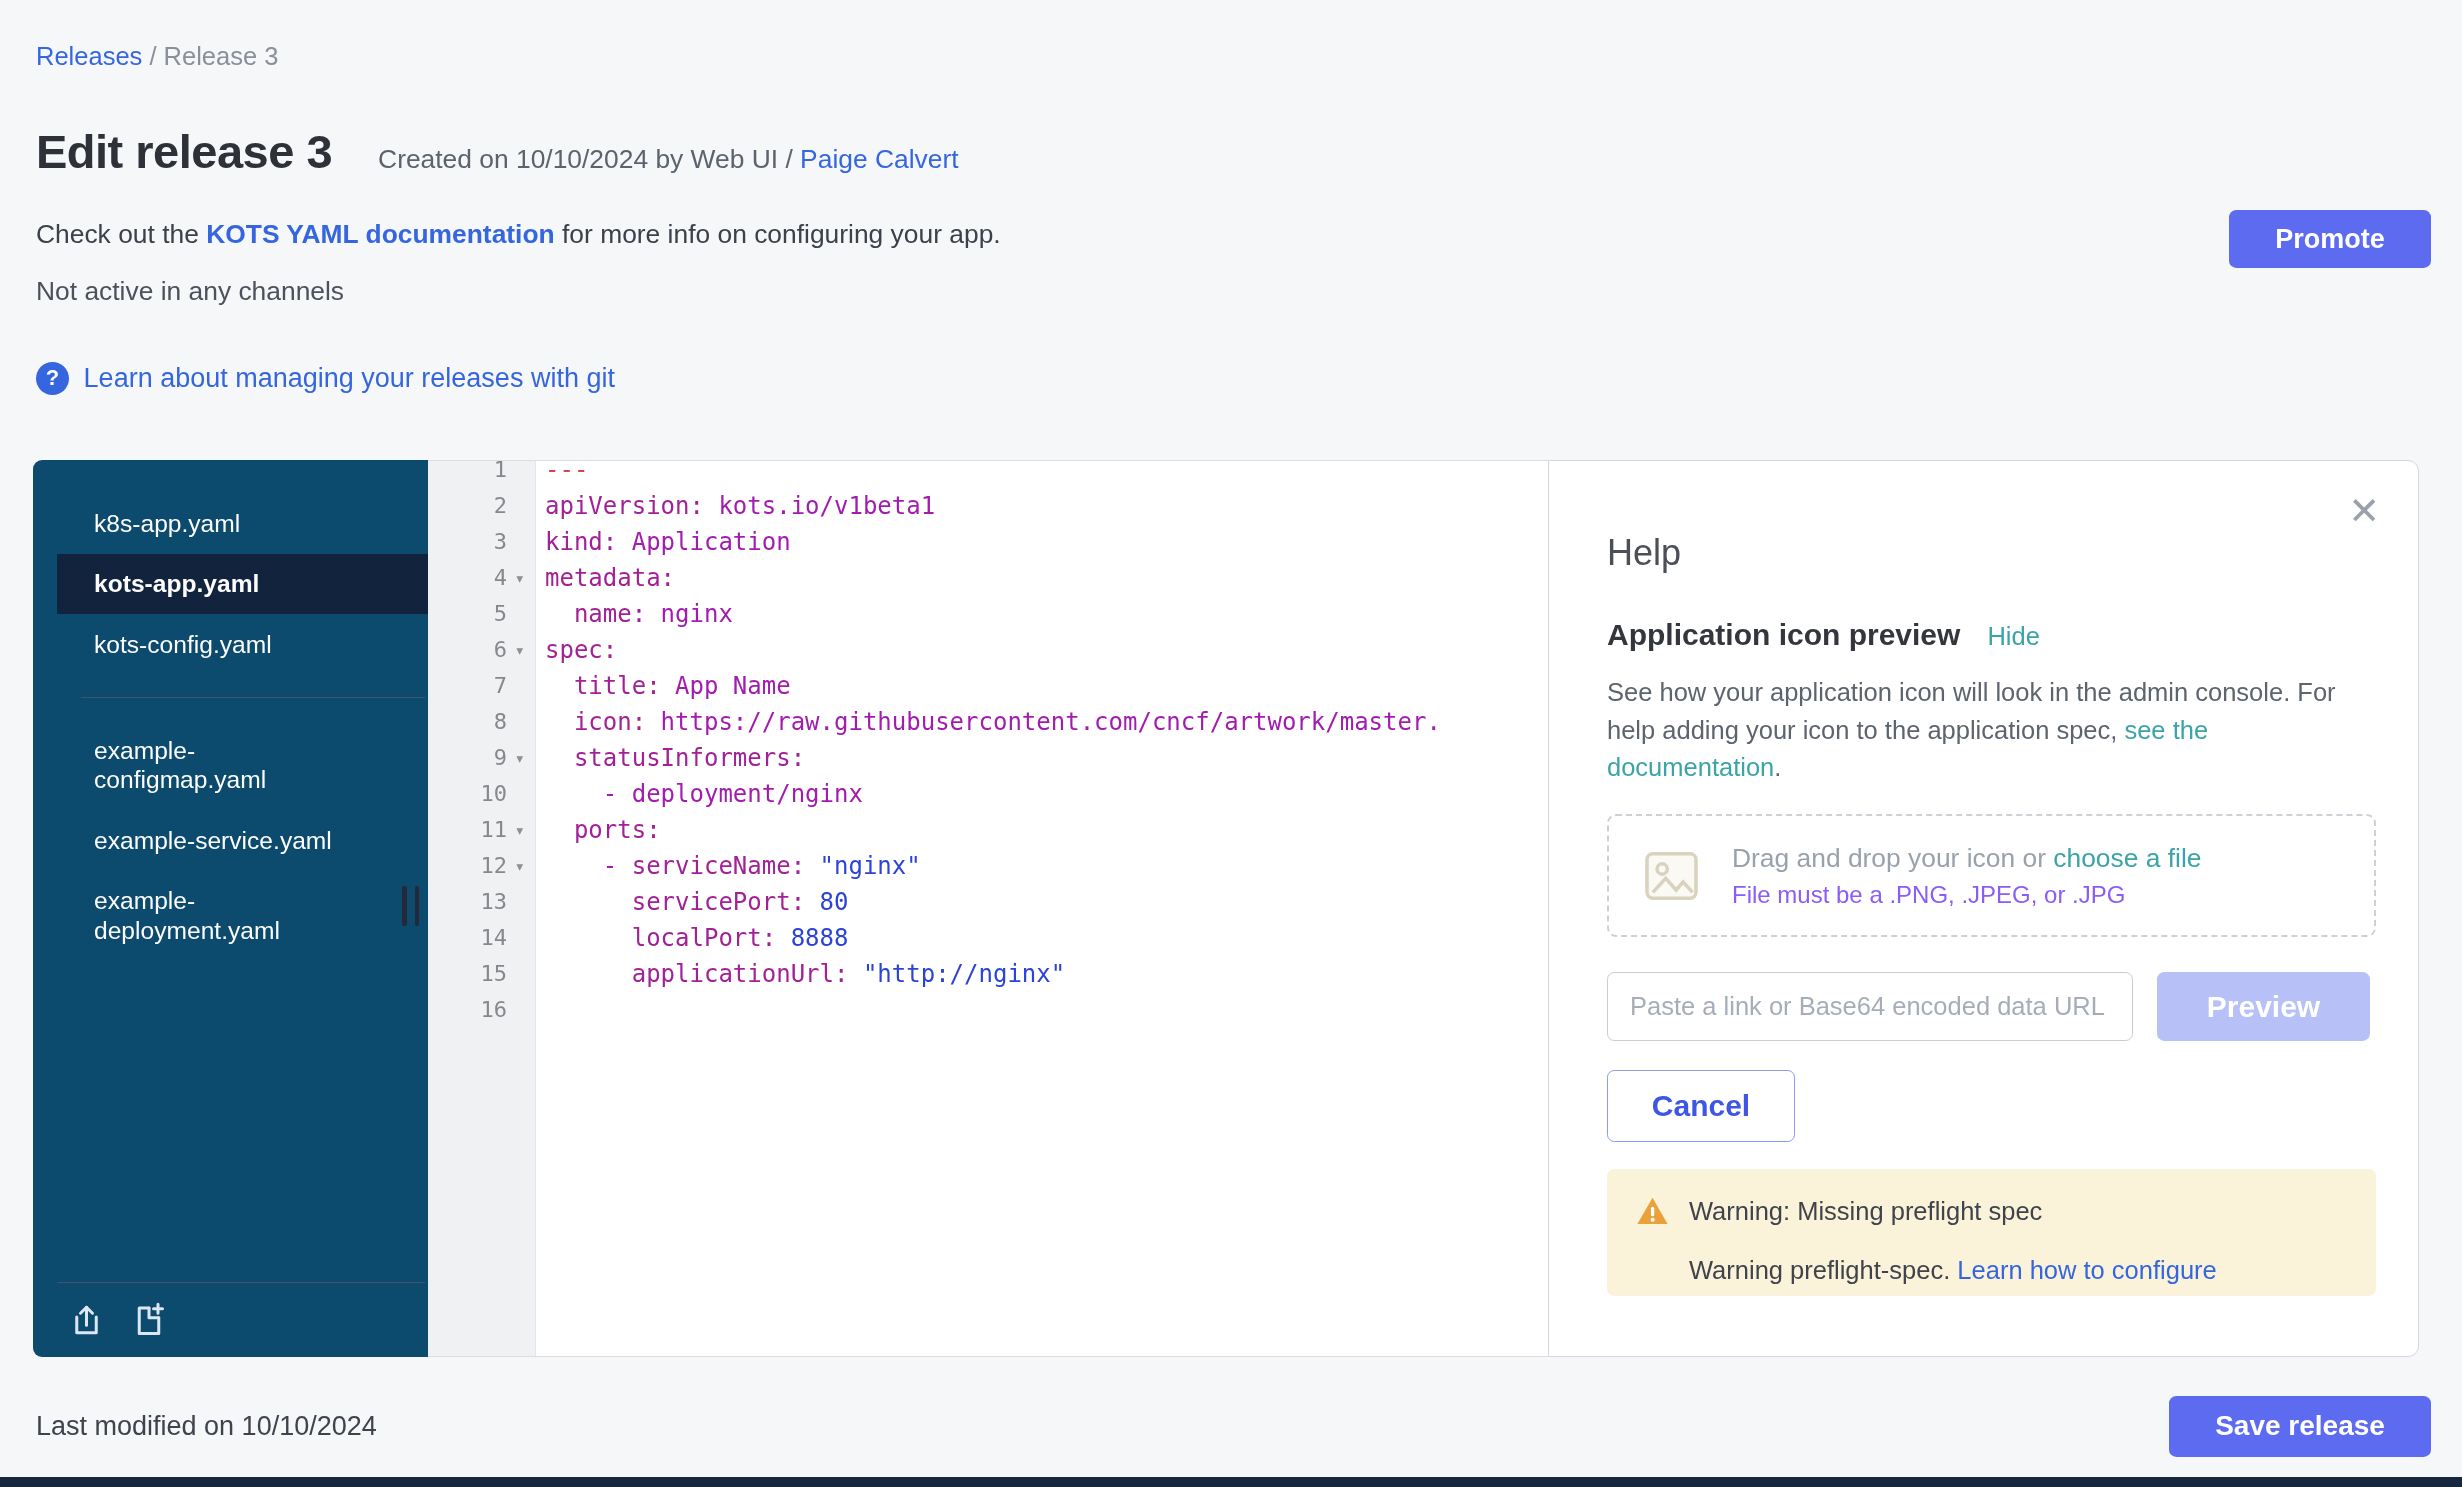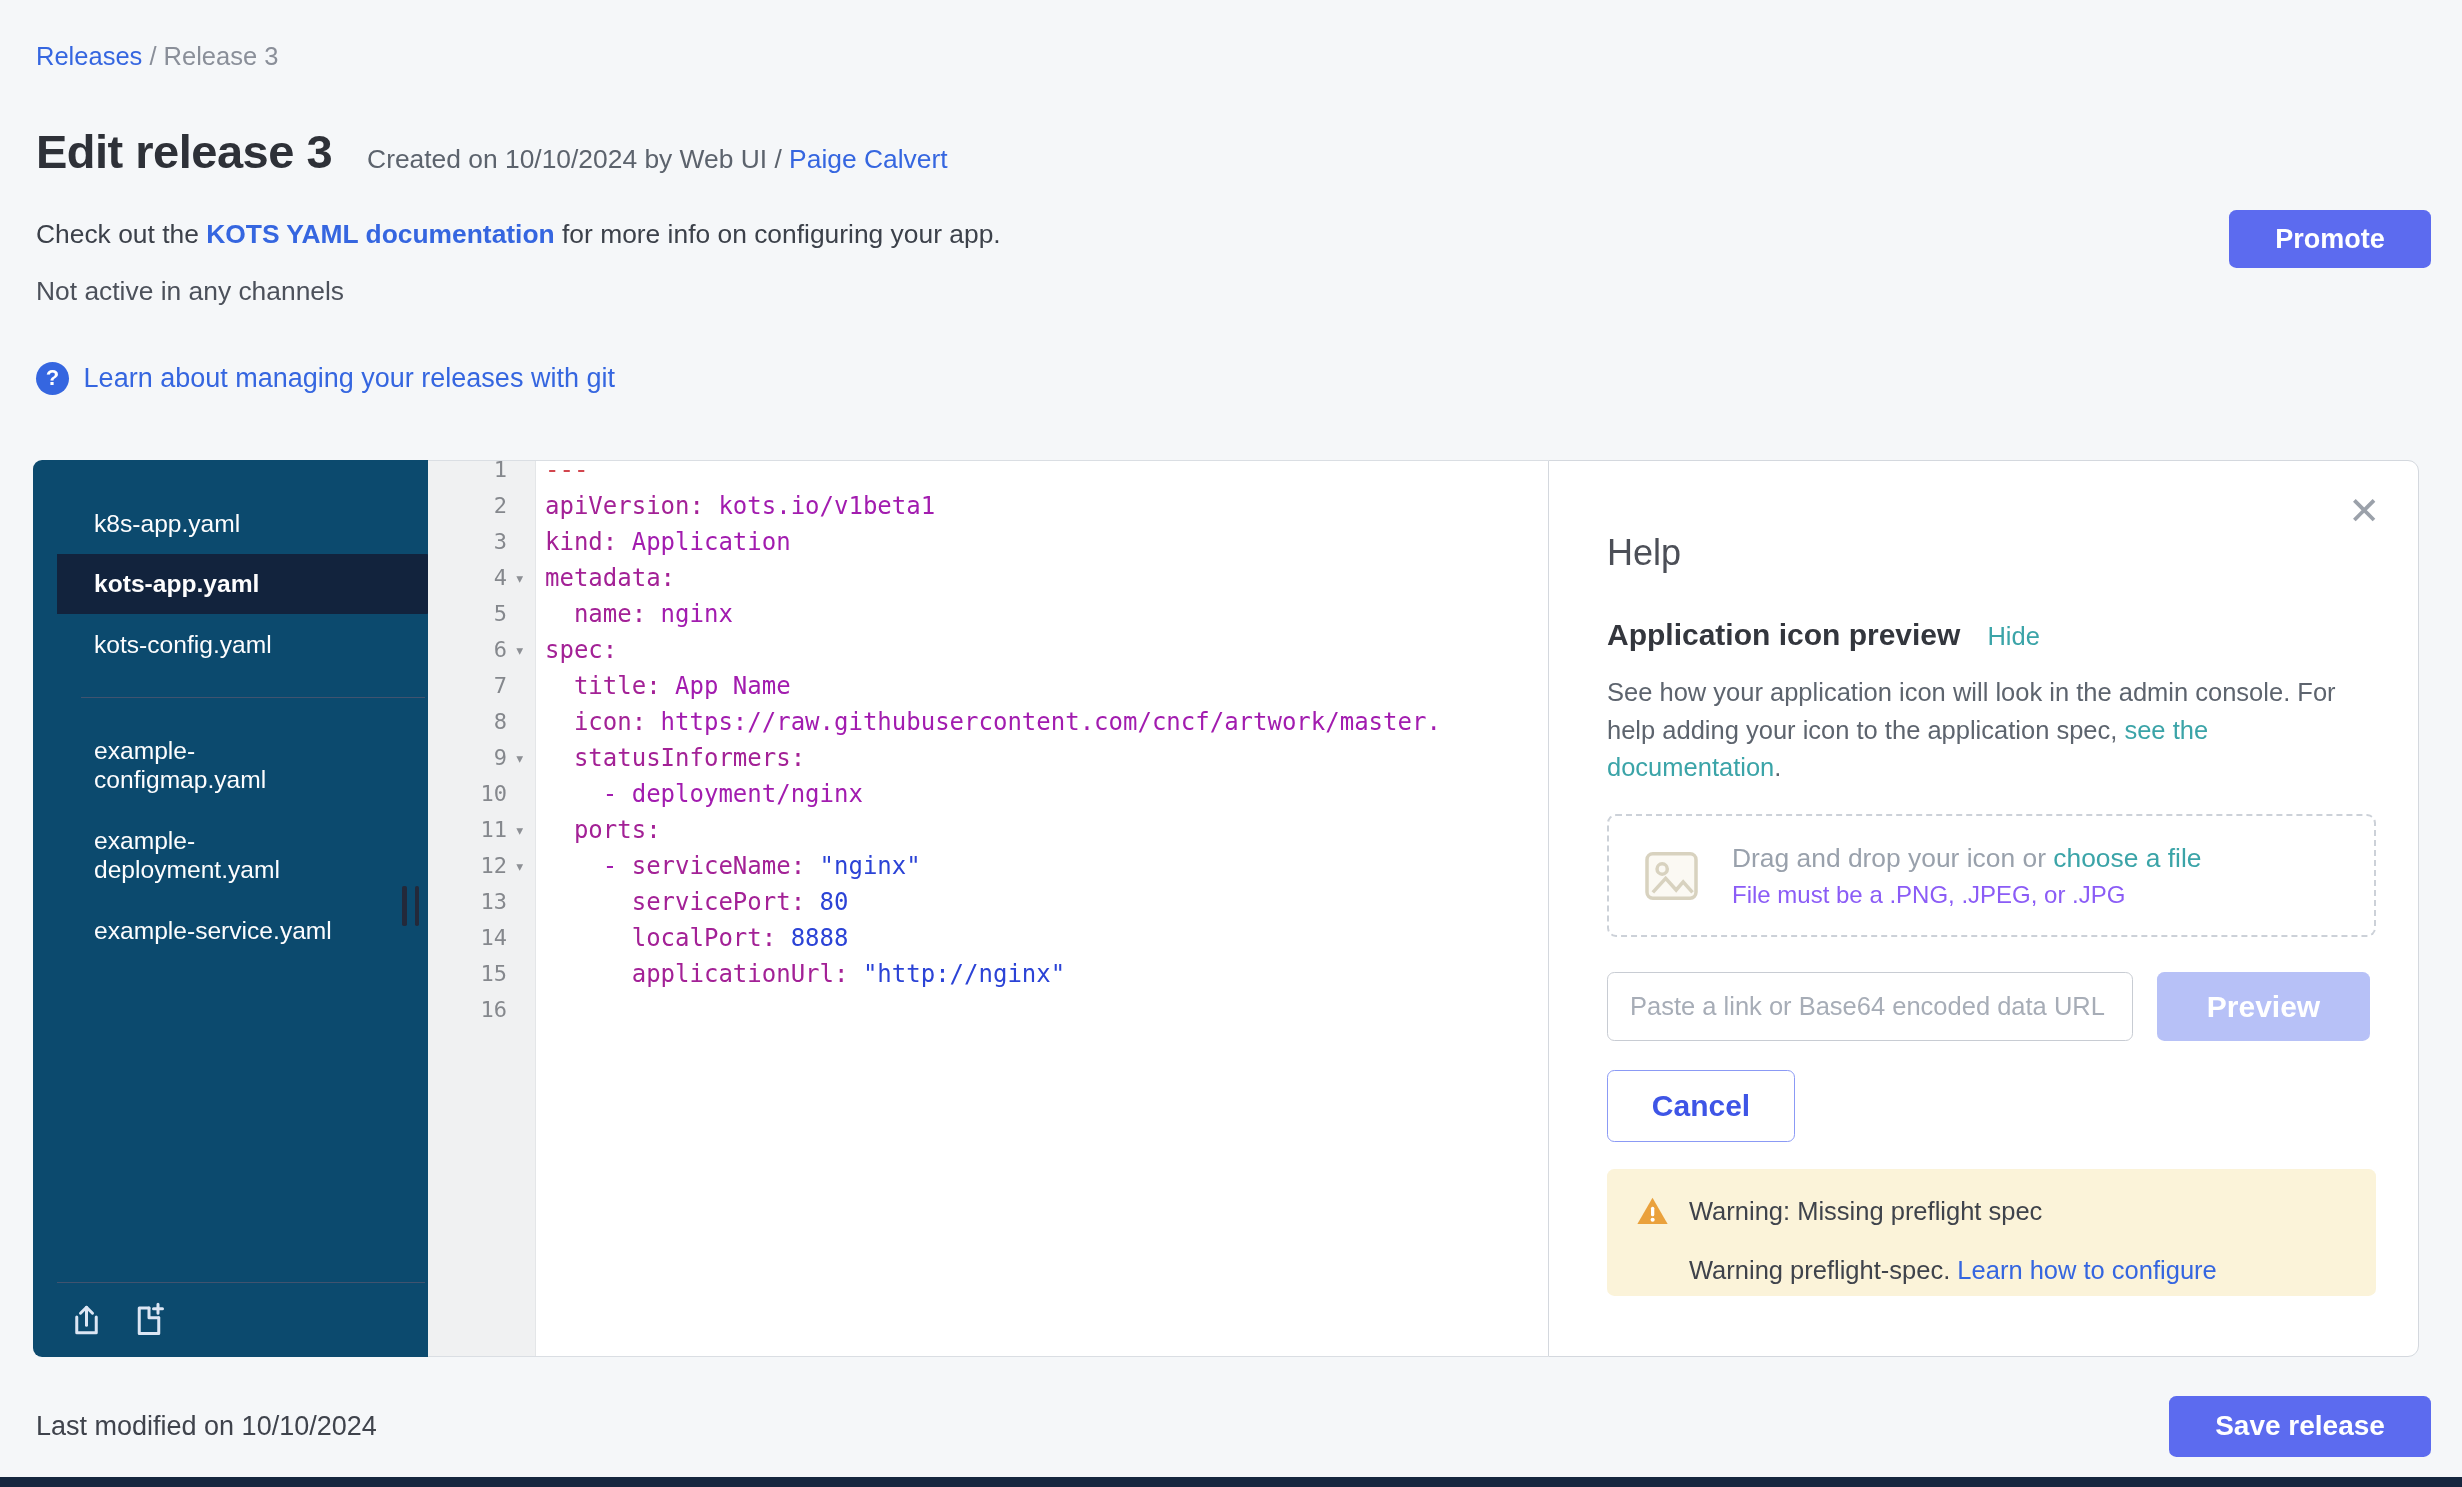--- a/index.html
+++ b/index.html
@@ -13,21 +13,21 @@
   .page { position:absolute; inset:0; padding:0 31px 0 36px; }
   a { text-decoration:none; cursor:pointer; }
   .link-blue { color:#3566e0; }
   .link-teal { color:#3ba4a8; }
 
   
   .breadcrumb { margin-top:42px; font-size:25.5px; }
   .breadcrumb .crumb-current { color:#8a8f99; }
   .title-row { margin-top:53px; display:flex; align-items:baseline; }
   .page-title { margin:0; font-size:47px; font-weight:700; color:#2e3138; letter-spacing:-0.5px; }
-  .created-text { margin-left:35px; font-size:26.4px; color:#5c636d; }
+  .created-text { margin-left:46px; font-size:26.4px; color:#5c636d; }
   .created-text a { font-weight:500; }
   .doc-row { margin-top:40px; font-size:26.4px; color:#3c414a; }
   .doc-row a { font-weight:600; }
   .status-row { margin-top:25.5px; font-size:26.4px; color:#4c515b; }
   .git-row { margin-top:55px; display:flex; align-items:center; gap:14.6px; }
   .q-icon {
     width:33px; height:33px; border-radius:50%; background:#3566e0; color:#fff;
     font-size:22px; font-weight:700; display:flex; align-items:center; justify-content:center;
     cursor:pointer; flex:none;
   }
@@ -162,22 +162,22 @@
 
   <div class="workspace">
 
     <aside class="file-tree">
       <div>
           <div class="file-item"><span class="file-label">k8s-app.yaml</span></div>
           <div class="file-item selected"><span class="file-label">kots-app.yaml</span></div>
           <div class="file-item"><span class="file-label">kots-config.yaml</span></div>
           <div class="tree-divider"></div>
           <div class="file-item"><span class="file-label">example-configmap.yaml</span></div>
+          <div class="file-item"><span class="file-label">example-service.yaml</span></div>
           <div class="file-item"><span class="file-label">example-deployment.yaml</span></div>
-          <div class="file-item"><span class="file-label">example-service.yaml</span></div>
         </div>
       <div class="tree-footer">
         <span class="tool-icon">
           <svg viewBox="0 0 24 24" width="36" height="36" fill="none" stroke="#dce6f4" stroke-width="2" stroke-linecap="round" stroke-linejoin="round">
             <path d="M4.5 10 V20.5 H17.5 V10"></path>
             <path d="M11 15.5 V3.5"></path>
             <path d="M7 7.5 L11 3.5 L15 7.5"></path>
           </svg>
         </span>
         <span class="tool-icon">

